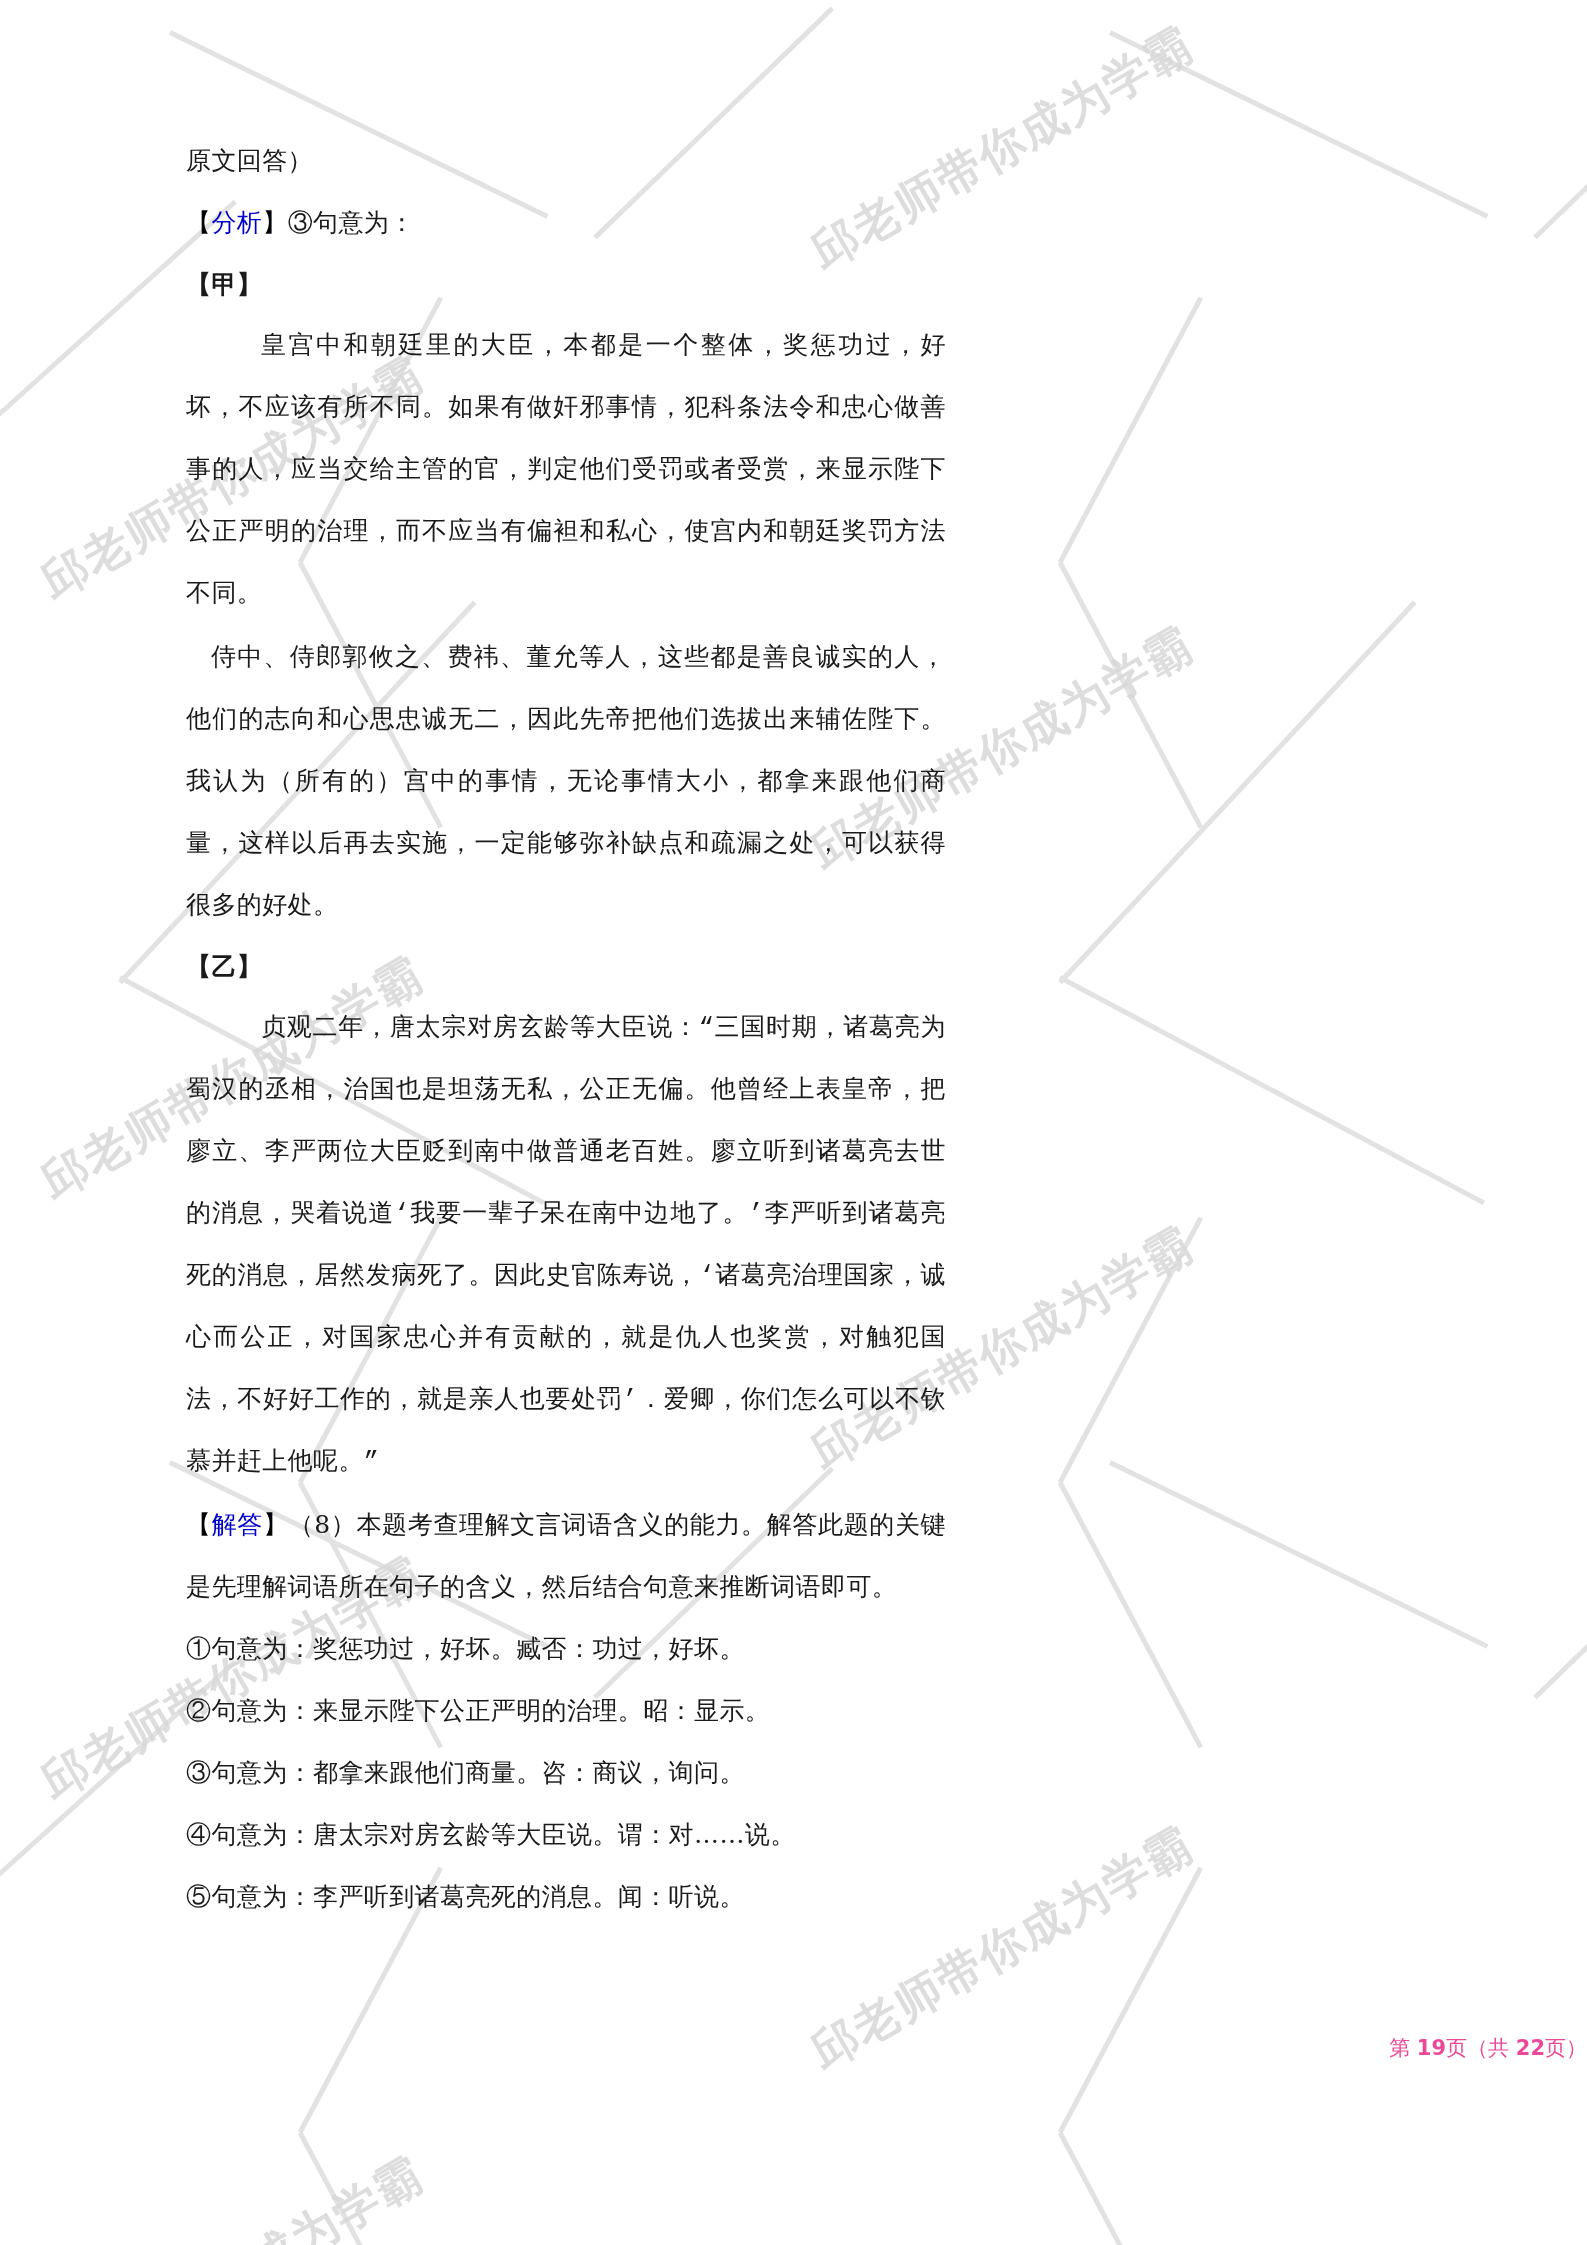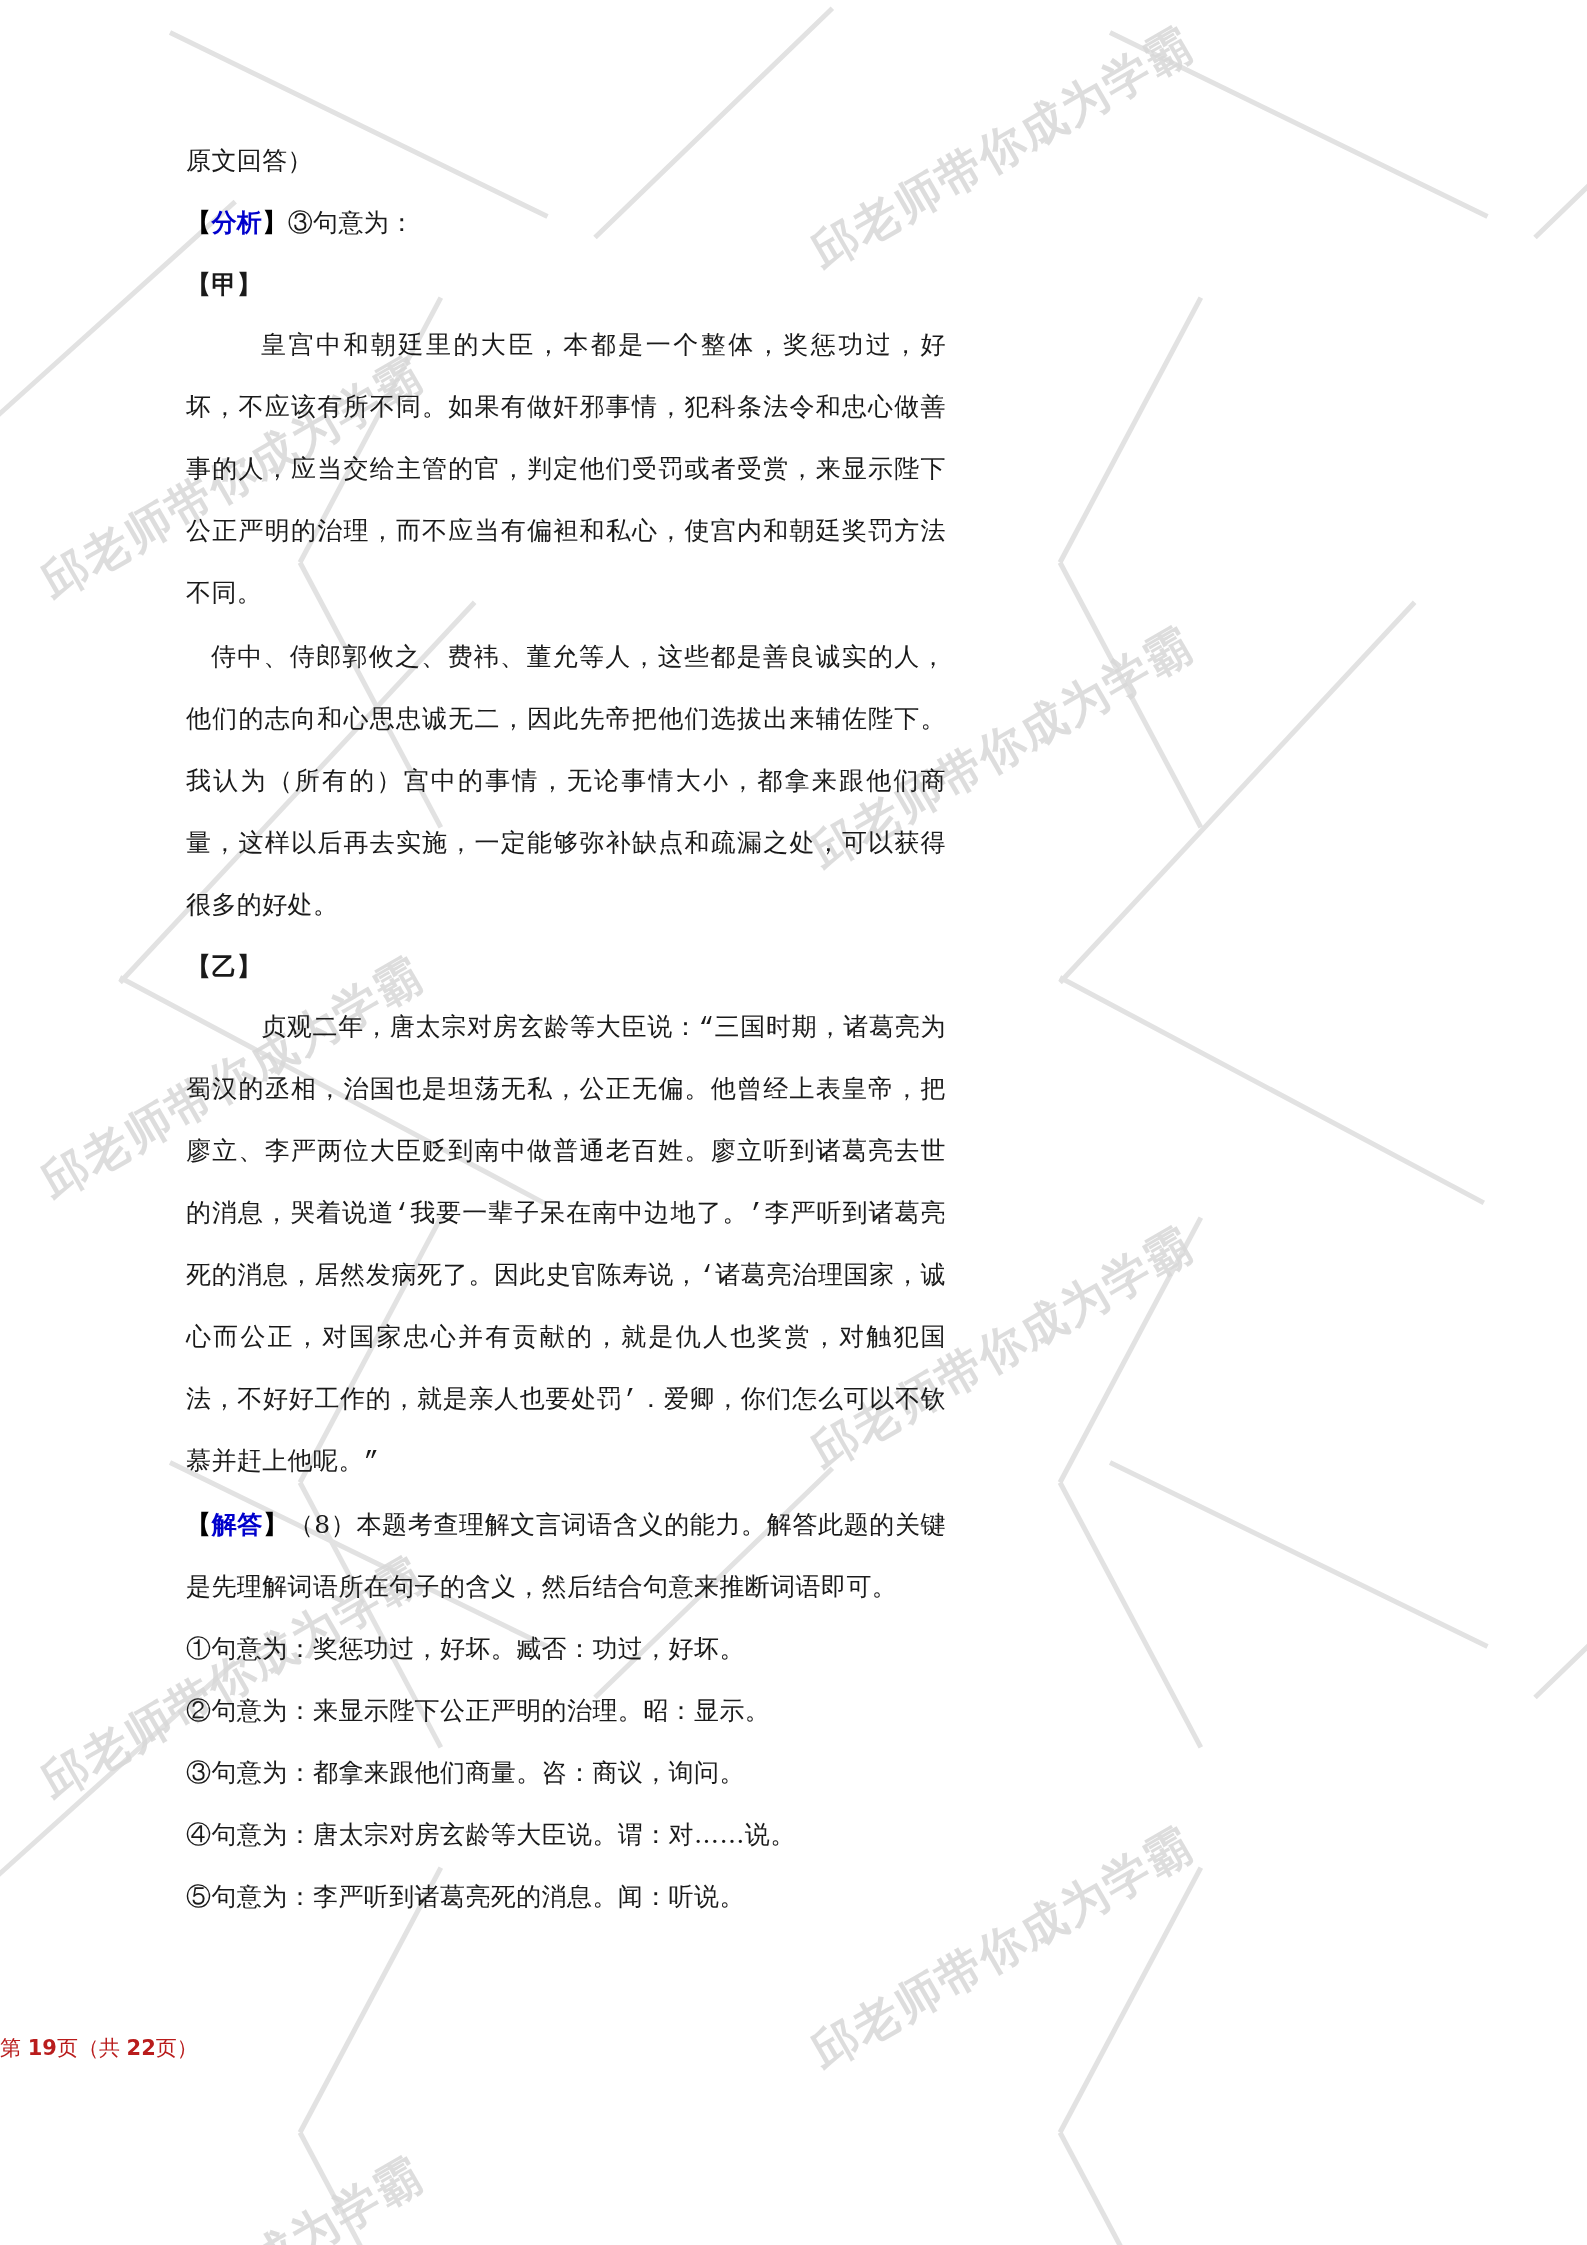--- a/index.html
+++ b/index.html
@@ -61,42 +61,42 @@
     letter-spacing: 0.4px;
   }
   p.indent {
     text-indent: 3em;
     font-family: Liberation Mono, monospace;
   }
   p.indent-sm {
     text-indent: 1em;
   }
   .tag {
-    font-weight: 700;
+    font-weight: 400;
     color: #0000cc;
   }
   .tag .brk {
     color: #000000;
   }
   .heading {
     font-weight: 700;
     color: #000000;
     font-size: 26px;
   }
 
   
   .footer {
     position: absolute;
     left: 0;
     right: 0;
     top: 2034px;
-    text-align: left;
+    text-align: right;
     z-index: 2;
     font-size: 21px;
-    color: #b91c1c;
+    color: #ec4899;
     font-family: "DejaVu Serif", "Liberation Serif", serif;
   }
   .footer b {
     font-family: "DejaVu Sans", "Liberation Sans", sans-serif;
     font-size: 21px;
   }
 </style>
 </head>
 <body>
 

